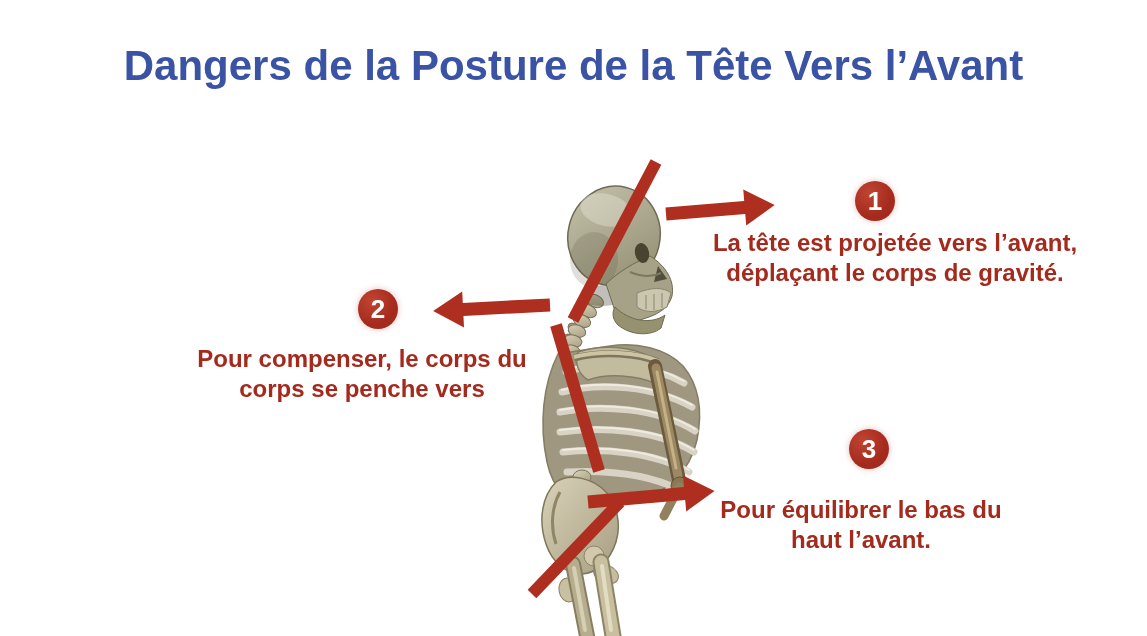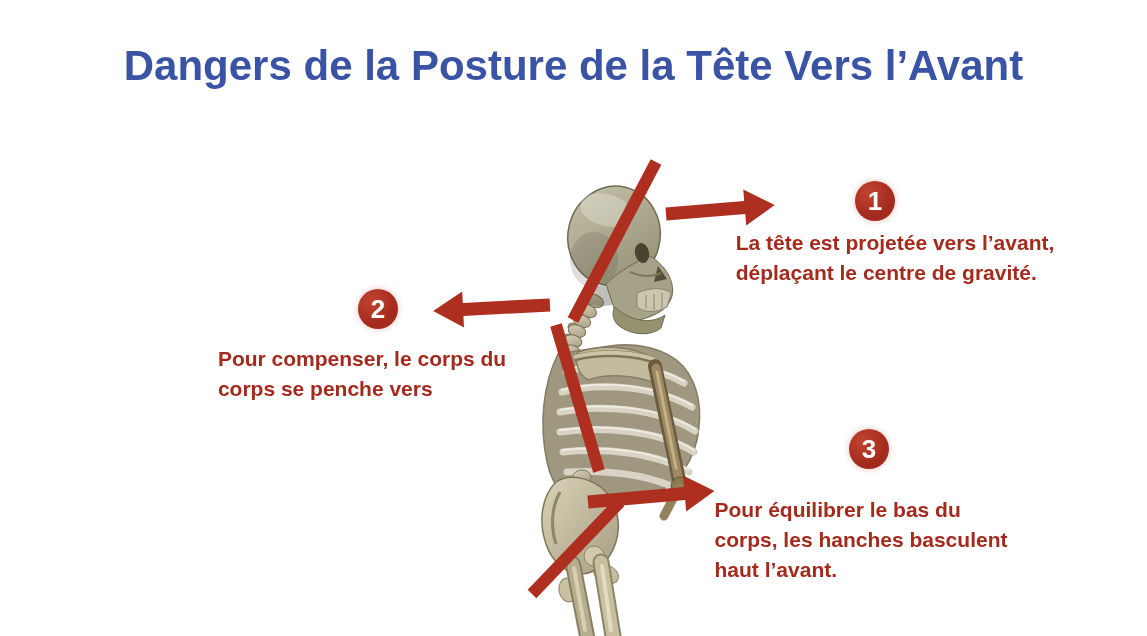--- a/index.html
+++ b/index.html
@@ -16,22 +16,22 @@
   .scene { position:absolute; left:0; top:0; }
   .annotation { position:absolute; display:flex; flex-direction:column; align-items:center; }
   .badge {
     width:40px; height:40px; border-radius:50%;
     background:radial-gradient(circle at 35% 30%, #c04431 0%, var(--accent-red,#A42A1D) 62%);
     color:#ffffff; font-size:26px; font-weight:700;
     display:flex; align-items:center; justify-content:center;
     box-shadow:0 0 6px rgba(164,42,29,.30);
   }
   .ann-text {
-    font-weight:700; font-size:21px; line-height:30px;
-    color:var(--accent-red,#A42A1D); 
+    font-weight:700; font-size:24px; line-height:30px;
+    color:var(--accent-red,#A42A1D); text-align:center;
   }
   .ann-line { white-space:nowrap; }
   #a1 { left:699px; top:181px; width:392px; }
   #a1 .badge { transform:translateX(-20px); }
   #a1 .ann-text { margin-top:7px; }
   #a2 { left:195px; top:289px; width:334px; }
   #a2 .badge { transform:translateX(16px); }
   #a2 .ann-text { margin-top:15px; }
   #a3 { left:681px; top:429px; width:360px; }
   #a3 .badge { transform:translateX(8px); }
@@ -160,34 +160,33 @@
       <g transform="translate(588 502) rotate(-5)">
         <path class="red-fill" d="M0,-6.5 L97,-6.5 L97,-18 L127,0 L97,18 L97,6.5 L0,6.5 Z"></path>
       </g>
     </g>
   </svg>
 
   <div class="annotation" id="a1">
     <div class="badge">1</div>
     <div class="ann-text">
       <div class="ann-line">La tête est projetée vers l’avant,</div>
-      <div class="ann-line">déplaçant le centre de gravité.</div>
+      <div class="ann-line">déplaçant le corps de gravité.</div>
     </div>
   </div>
 
   <div class="annotation" id="a2">
     <div class="badge">2</div>
     <div class="ann-text">
       <div class="ann-line">Pour compenser, le corps du</div>
       <div class="ann-line">corps se penche vers</div>
     </div>
   </div>
 
   <div class="annotation" id="a3">
     <div class="badge">3</div>
     <div class="ann-text">
       <div class="ann-line">Pour équilibrer le bas du</div>
-      <div class="ann-line">corps, les hanches basculent</div>
       <div class="ann-line">haut l’avant.</div>
     </div>
   </div>
 
 </div>
 
 </body></html>

